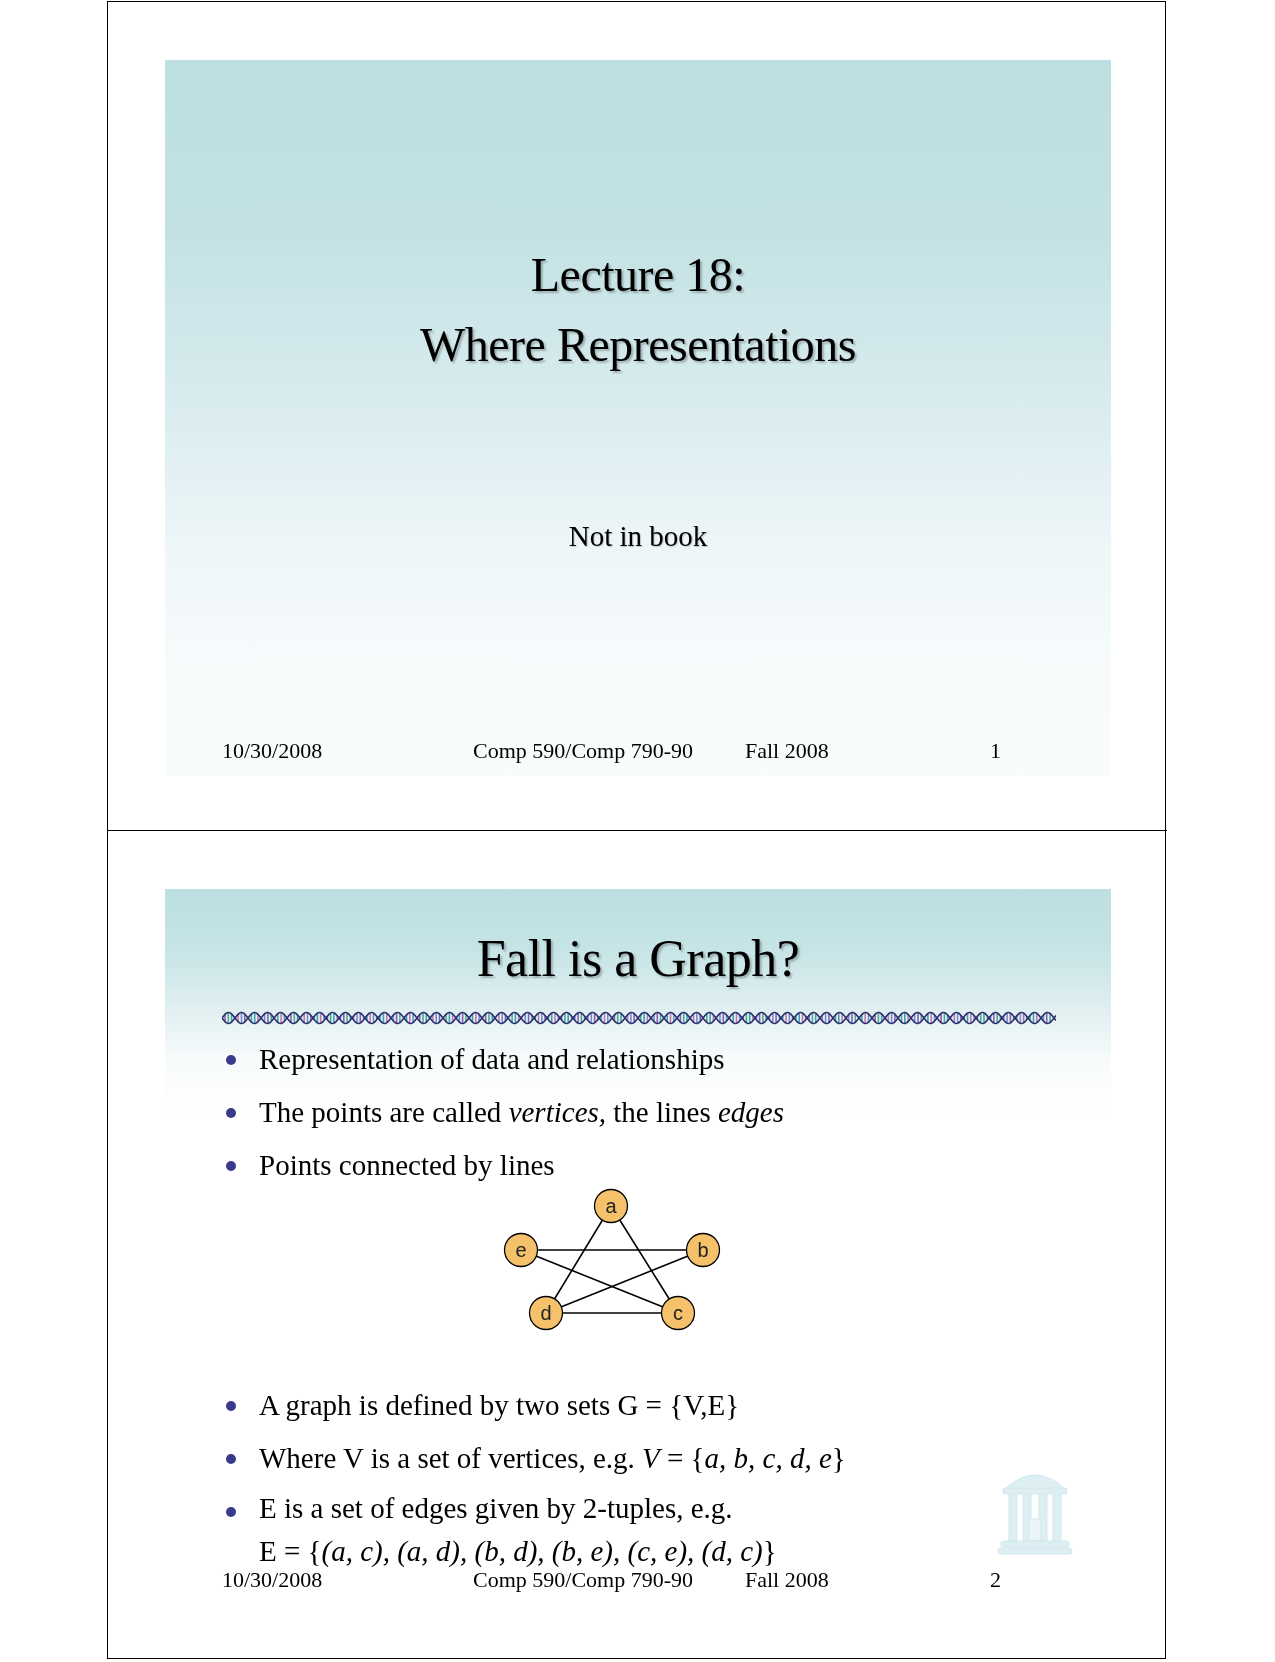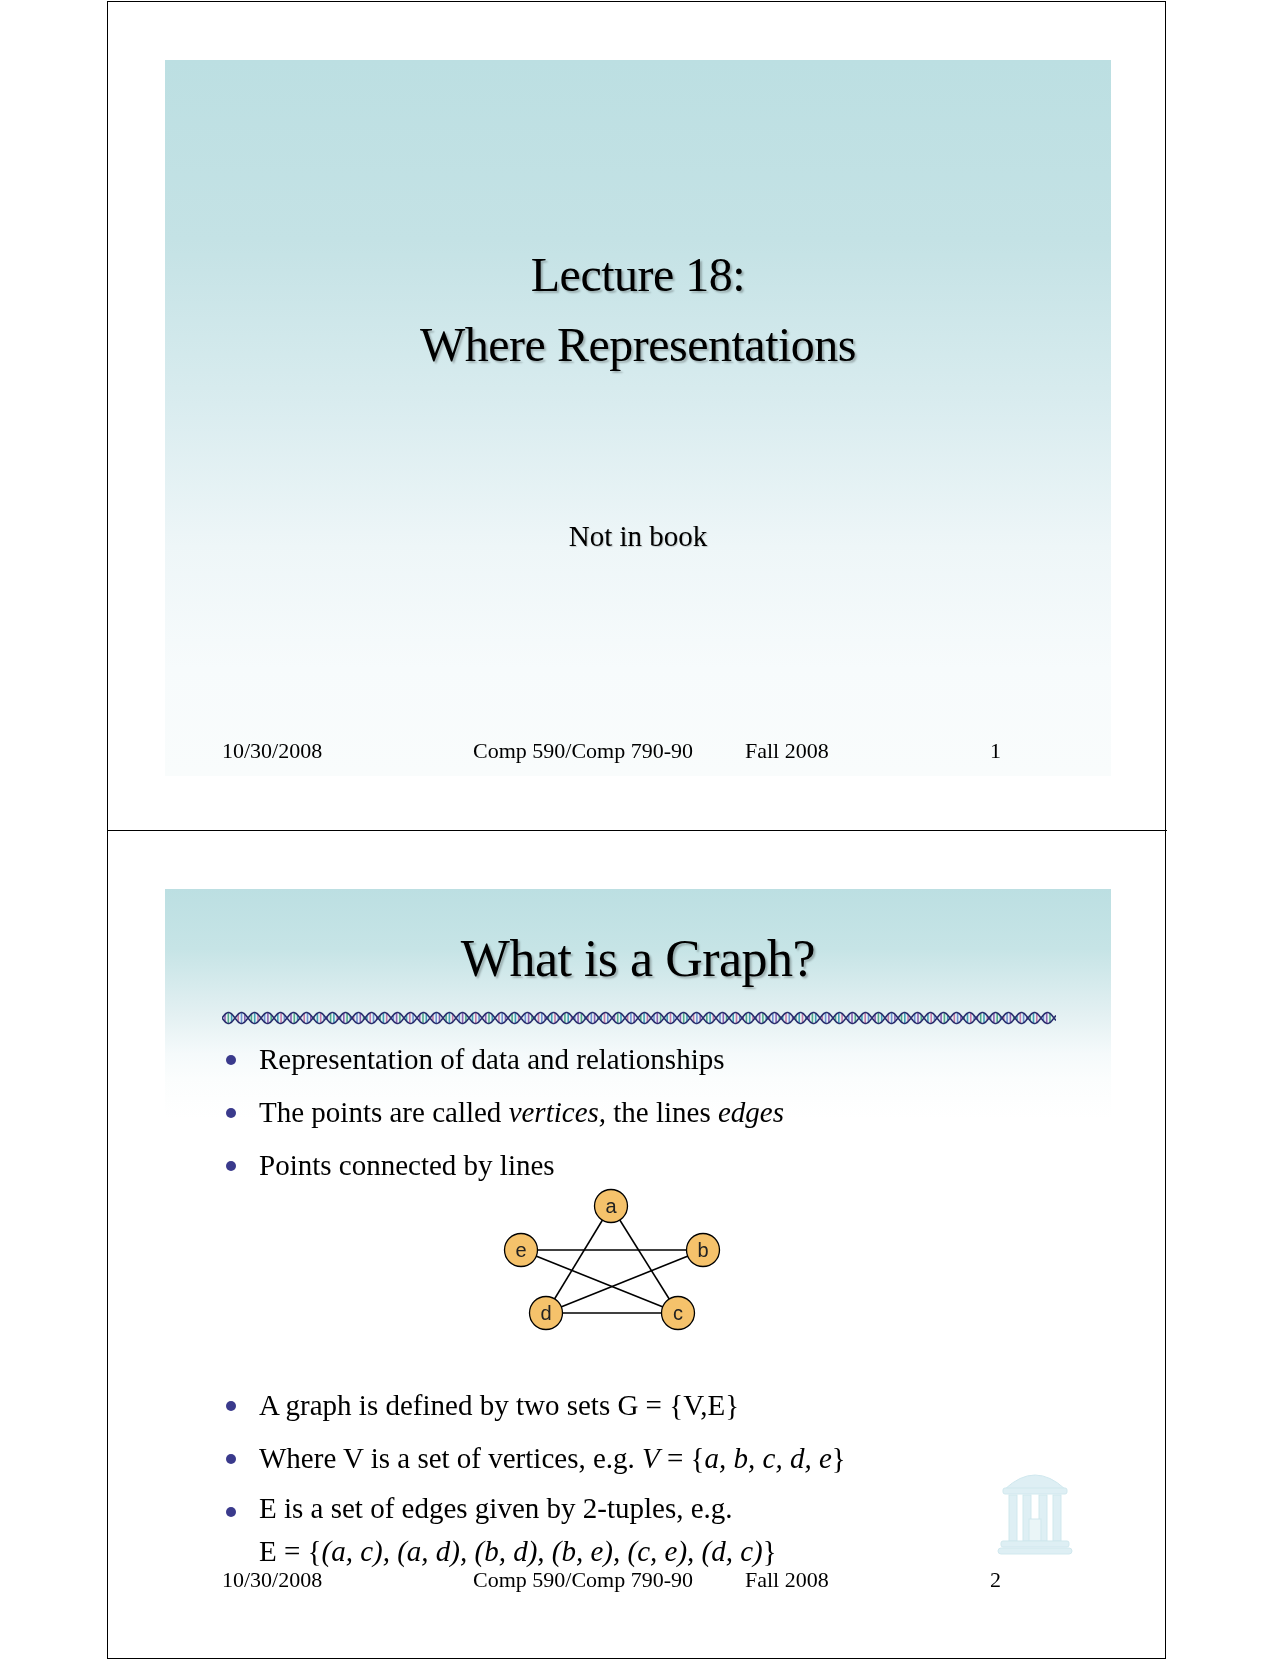--- a/index.html
+++ b/index.html
@@ -58,21 +58,21 @@
   <div class="subtitle1">Not in book</div>
   <div class="footer">
     <span class="f-date">10/30/2008</span>
     <span class="f-course">Comp 590/Comp 790-90</span>
     <span class="f-term">Fall 2008</span>
     <span class="f-page">1</span>
   </div>
 </div>
 
 <div class="slide slide2">
-  <div class="title2">What is a Graph?</div>
+  <div class="title2">Fall is a Graph?</div>
 
   <svg class="dna" viewBox="0 0 834 16" preserveAspectRatio="none" id="dna-svg">
       <line x1="3" x2="3" y1="11.65" y2="4.35" stroke="#8a5fb0" stroke-width="1.6"></line>
       <line x1="6.3" x2="6.3" y1="13.49" y2="2.51" stroke="#4fa889" stroke-width="1.6"></line>
       <line x1="9.6" x2="9.6" y1="12.03" y2="3.97" stroke="#3f9fb5" stroke-width="1.6"></line>
       <line x1="16.2" x2="16.2" y1="4.16" y2="11.84" stroke="#c27aa8" stroke-width="1.6"></line>
       <line x1="19.5" x2="19.5" y1="2.50" y2="13.50" stroke="#6c8fd0" stroke-width="1.6"></line>
       <line x1="22.8" x2="22.8" y1="4.16" y2="11.84" stroke="#8a5fb0" stroke-width="1.6"></line>
       <line x1="29.400000000000002" x2="29.400000000000002" y1="12.03" y2="3.97" stroke="#4fa889" stroke-width="1.6"></line>
       <line x1="32.7" x2="32.7" y1="13.49" y2="2.51" stroke="#3f9fb5" stroke-width="1.6"></line>

